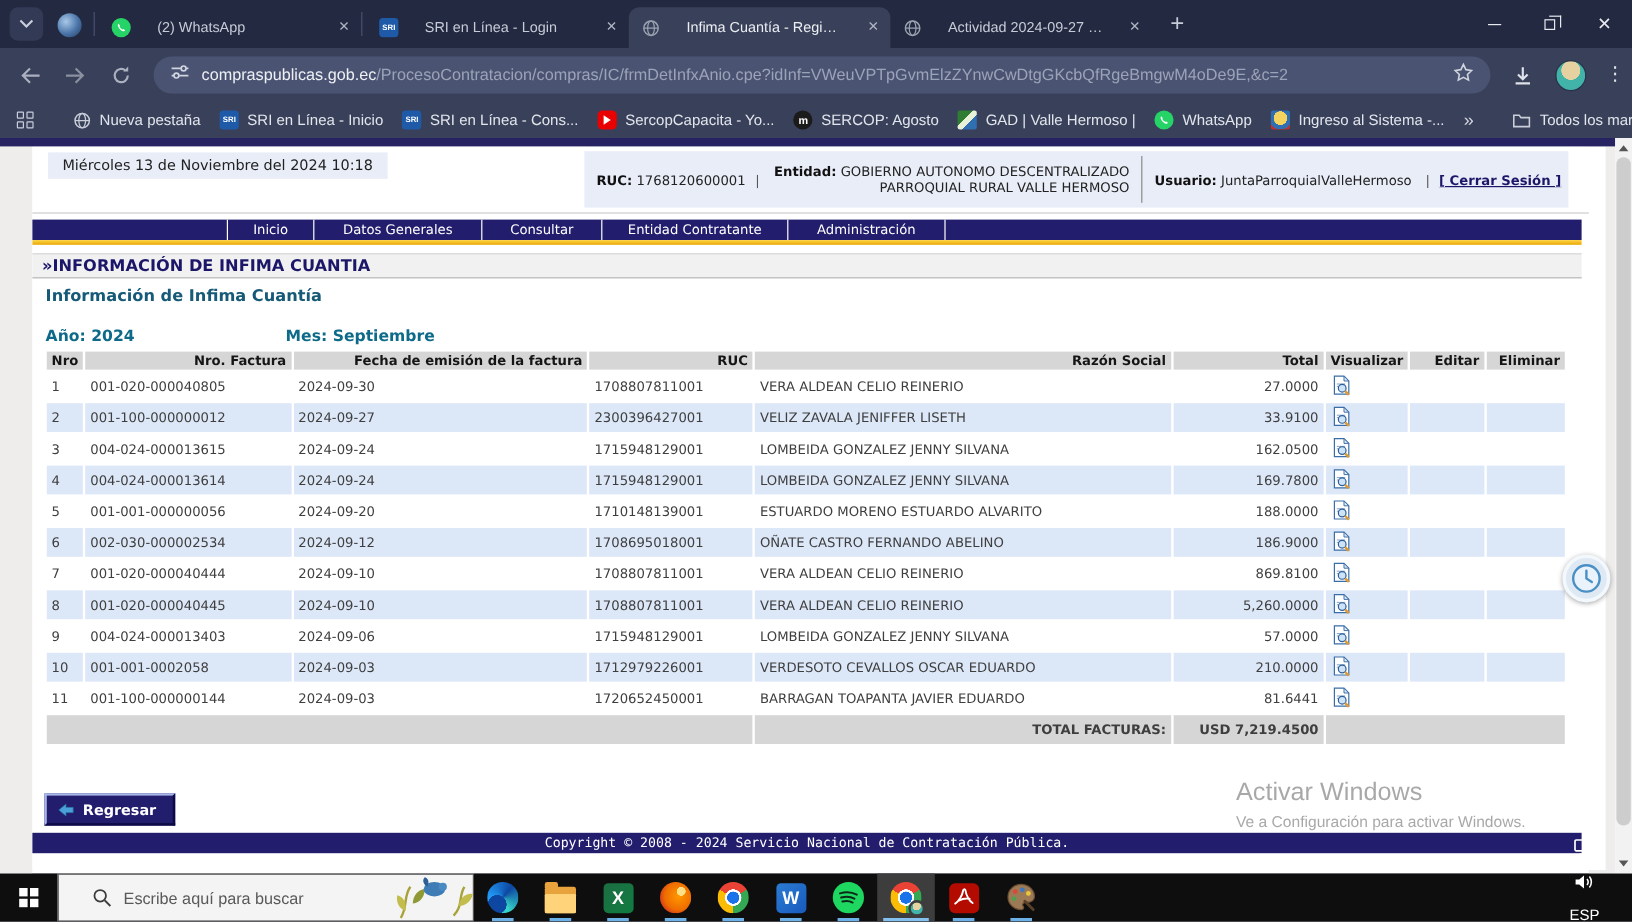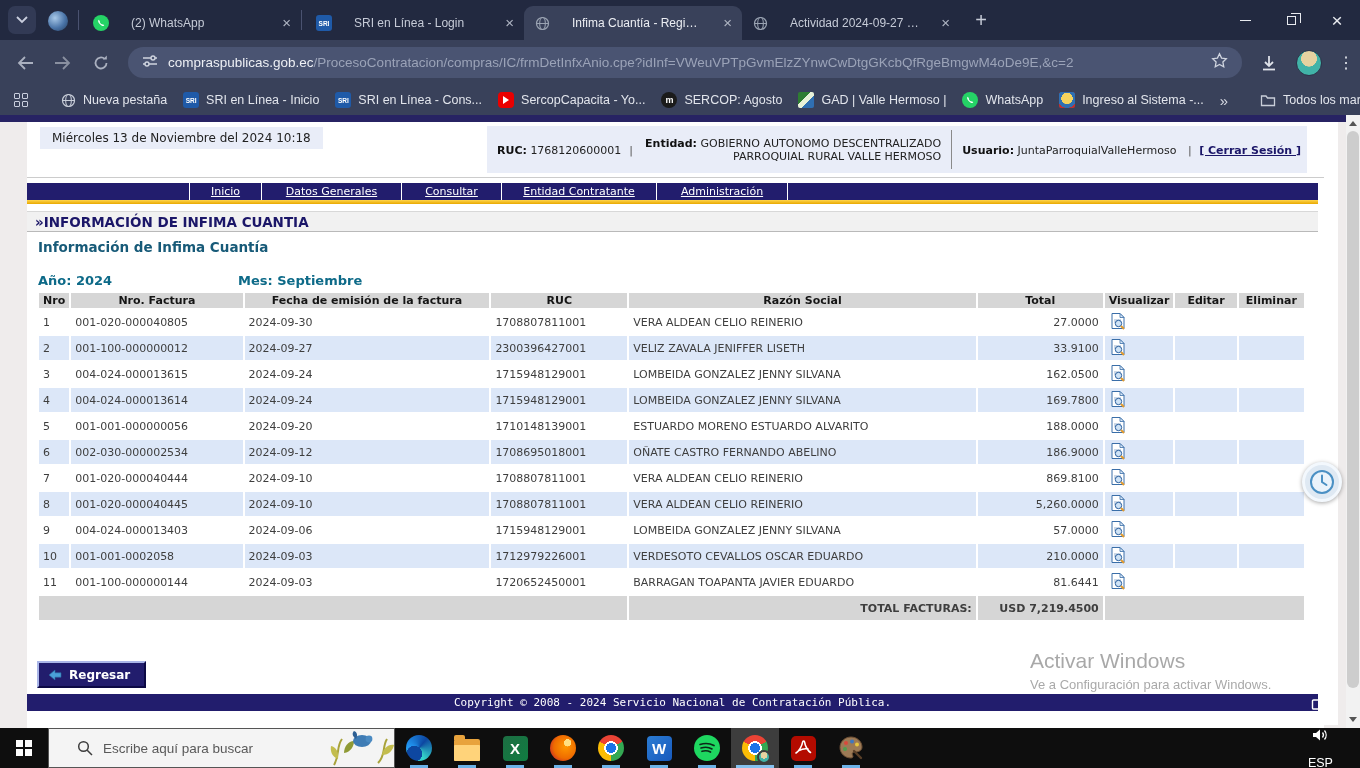--- a/index.html
+++ b/index.html
@@ -80,35 +80,35 @@
   .hdr-pipe { margin:0 4px 0 8px; color:#555; }
   .seg-ent { width:318px; text-align:right; line-height:13px; padding-top:1px; margin-left:2px; }
   .hdr-div { width:1px; align-self:stretch; background:#8a8a8a; margin:1px 10px; }
   .seg-usr { white-space:nowrap; padding-top:1px; }
   .logout { color:#1b1668; font-weight:bold; text-decoration:underline; }
   .hdrline { position:absolute; top:62px; left:27px; right:36px; border-top:1px solid #cccccc; }
 
   .navbar { position:absolute; top:68px; left:27px; width:1291px; height:17px; background:#221d6d;
             display:flex; align-items:stretch; font-size:11px; color:#fff; }
   .nav-spacer { width:163px; border-right:1px solid #fff; }
-  .navitem { display:flex; align-items:center; justify-content:center; border-right:1px solid #fff;text-decoration:underline; }
+  .navitem { display:flex; align-items:center; justify-content:center; border-right:1px solid #fff; }
   .ni0{width:72px}.ni1{width:140px}.ni2{width:100px}.ni3{width:155px}.ni4{width:131px}
   .yellowbar { position:absolute; top:85px; left:27px; width:1291px; height:4px;
                background:linear-gradient(#ffd54d,#e8a800); }
 
   .crumbband { position:absolute; top:96px; left:27px; width:1291px; height:21px; background:#f1f1f1;
                border-top:1px solid #d8d8d8; border-bottom:1px solid #b9b9b9; line-height:20px; padding-left:8px;
                font-size:13.5px; font-weight:bold; color:#1b1668; }
   .subtitle { position:absolute; top:124px; left:38px; font-size:13.5px; font-weight:bold; color:#175a78; }
   .yearmonth { position:absolute; top:158px; left:38px; font-size:13px; font-weight:bold; color:#0d6a88; width:600px; }
   .ym-month { position:absolute; left:200px; top:0; }
 
   .tablewrap { position:absolute; top:176px; left:37px; width:1269px; }
   table.inv { border-collapse:separate; border-spacing:2px; width:1269px; font-family:"DejaVu Sans", sans-serif; }
-  table.inv th { background:#d6d6d6; color:#151515; font-size:11px; font-weight:bold; text-align:center;
+  table.inv th { background:#d6d6d6; color:#151515; font-size:11px; font-weight:bold; text-align:right;
                  padding:1px 4px; height:15px; white-space:nowrap; }
   table.inv td { font-size:11px; color:#3e3e3e; padding:1px 4px; height:24px; white-space:nowrap; overflow:hidden; }
   tr.odd td { background:#fff; }
   tr.even td { background:#dce7f8; }
   td.money, th.money-h { text-align:right; }
   td.money { padding-right:6px; color:#333; }
   .viscell { text-align:left; }
   tfoot td { background:#d6d6d6; height:17px; }
   .tf-label { text-align:right; font-weight:bold; color:#111; font-size:11px; }
   .tf-value { text-align:right; font-weight:bold; color:#000; font-size:11px; padding-right:6px; }

